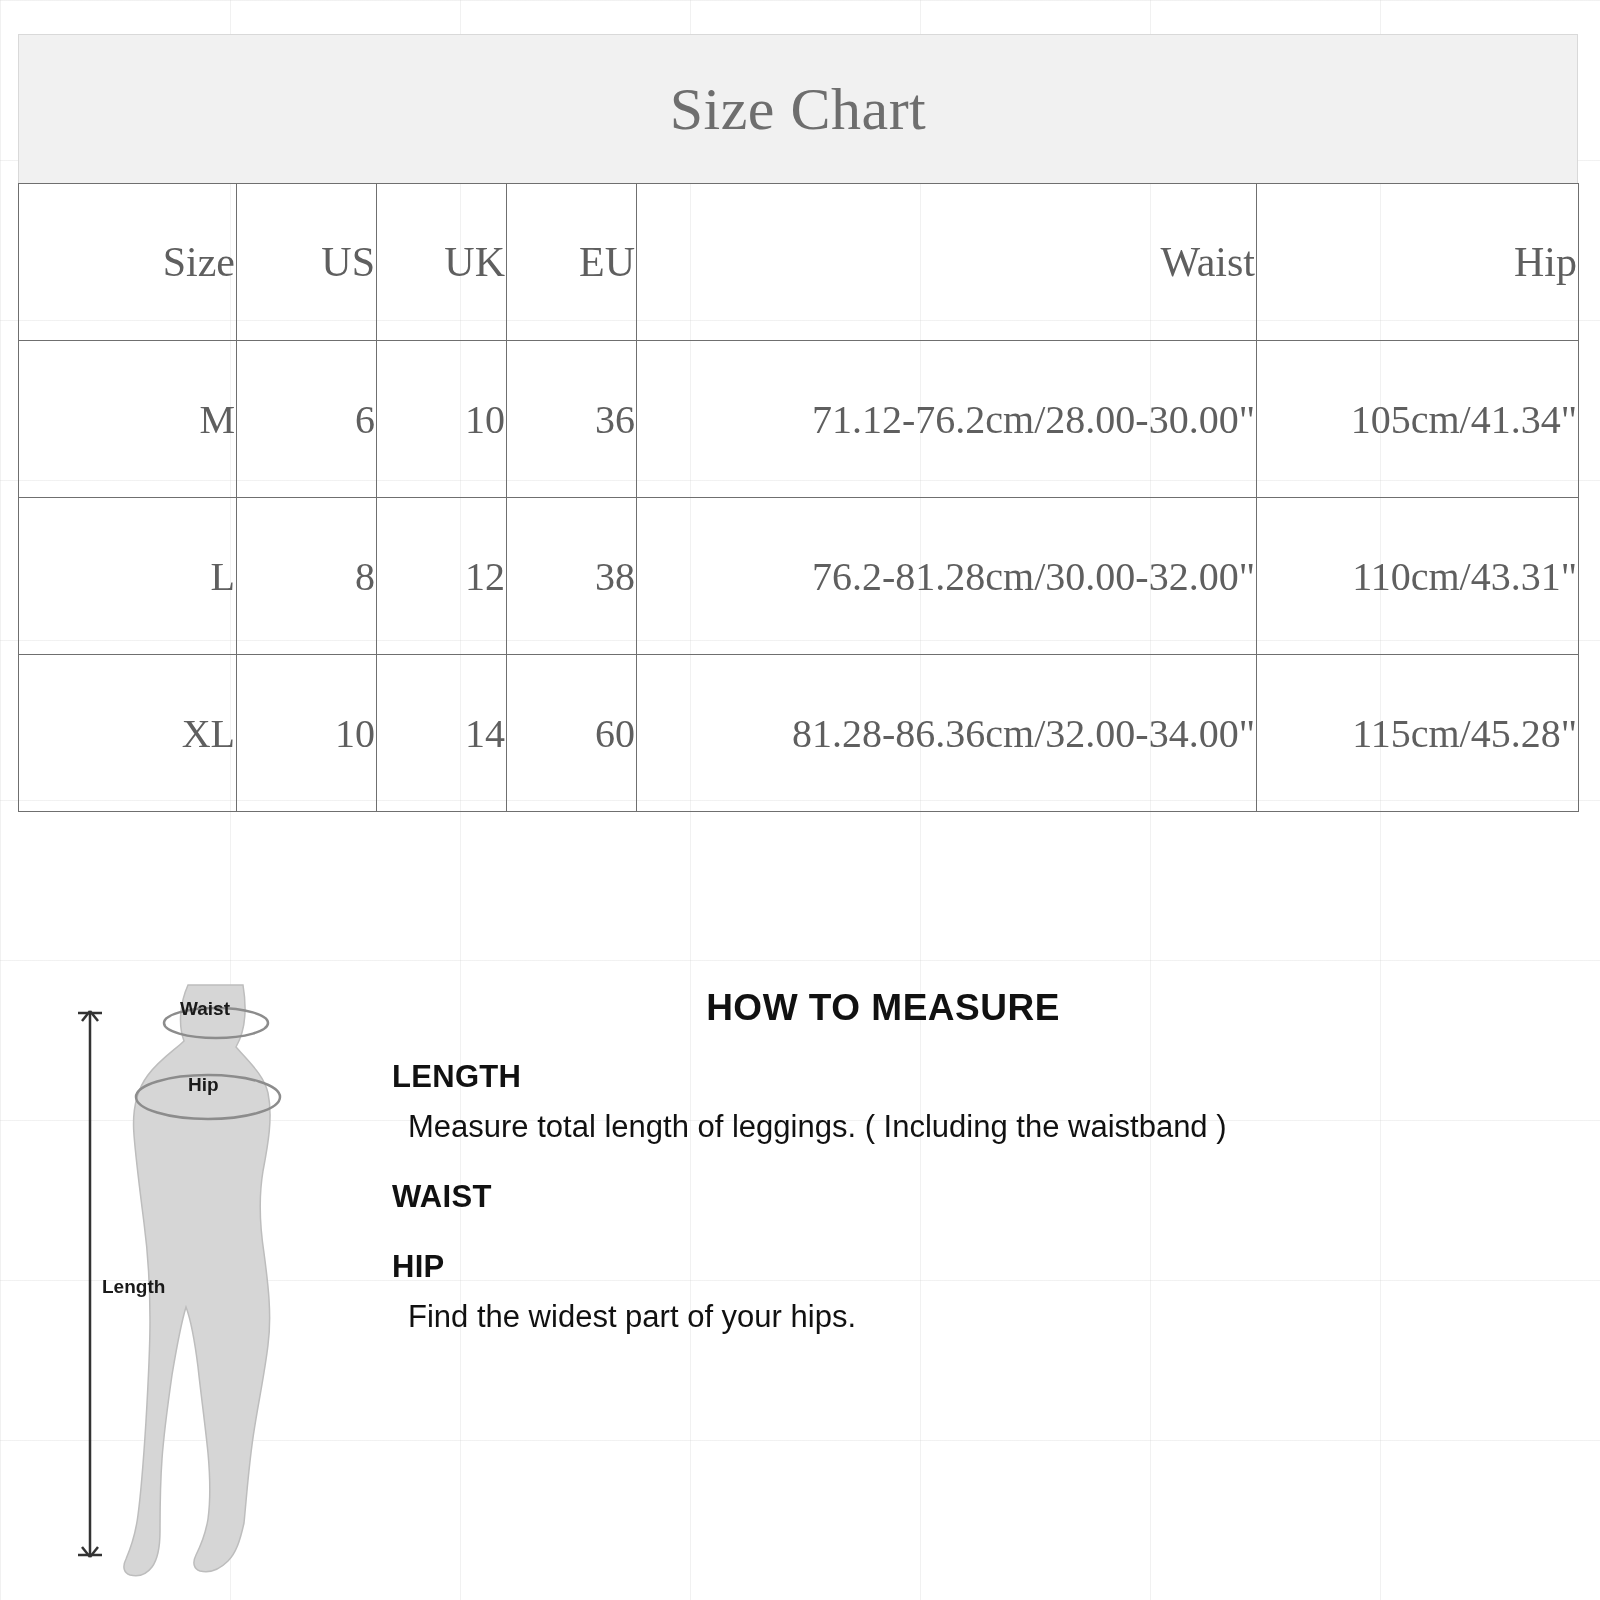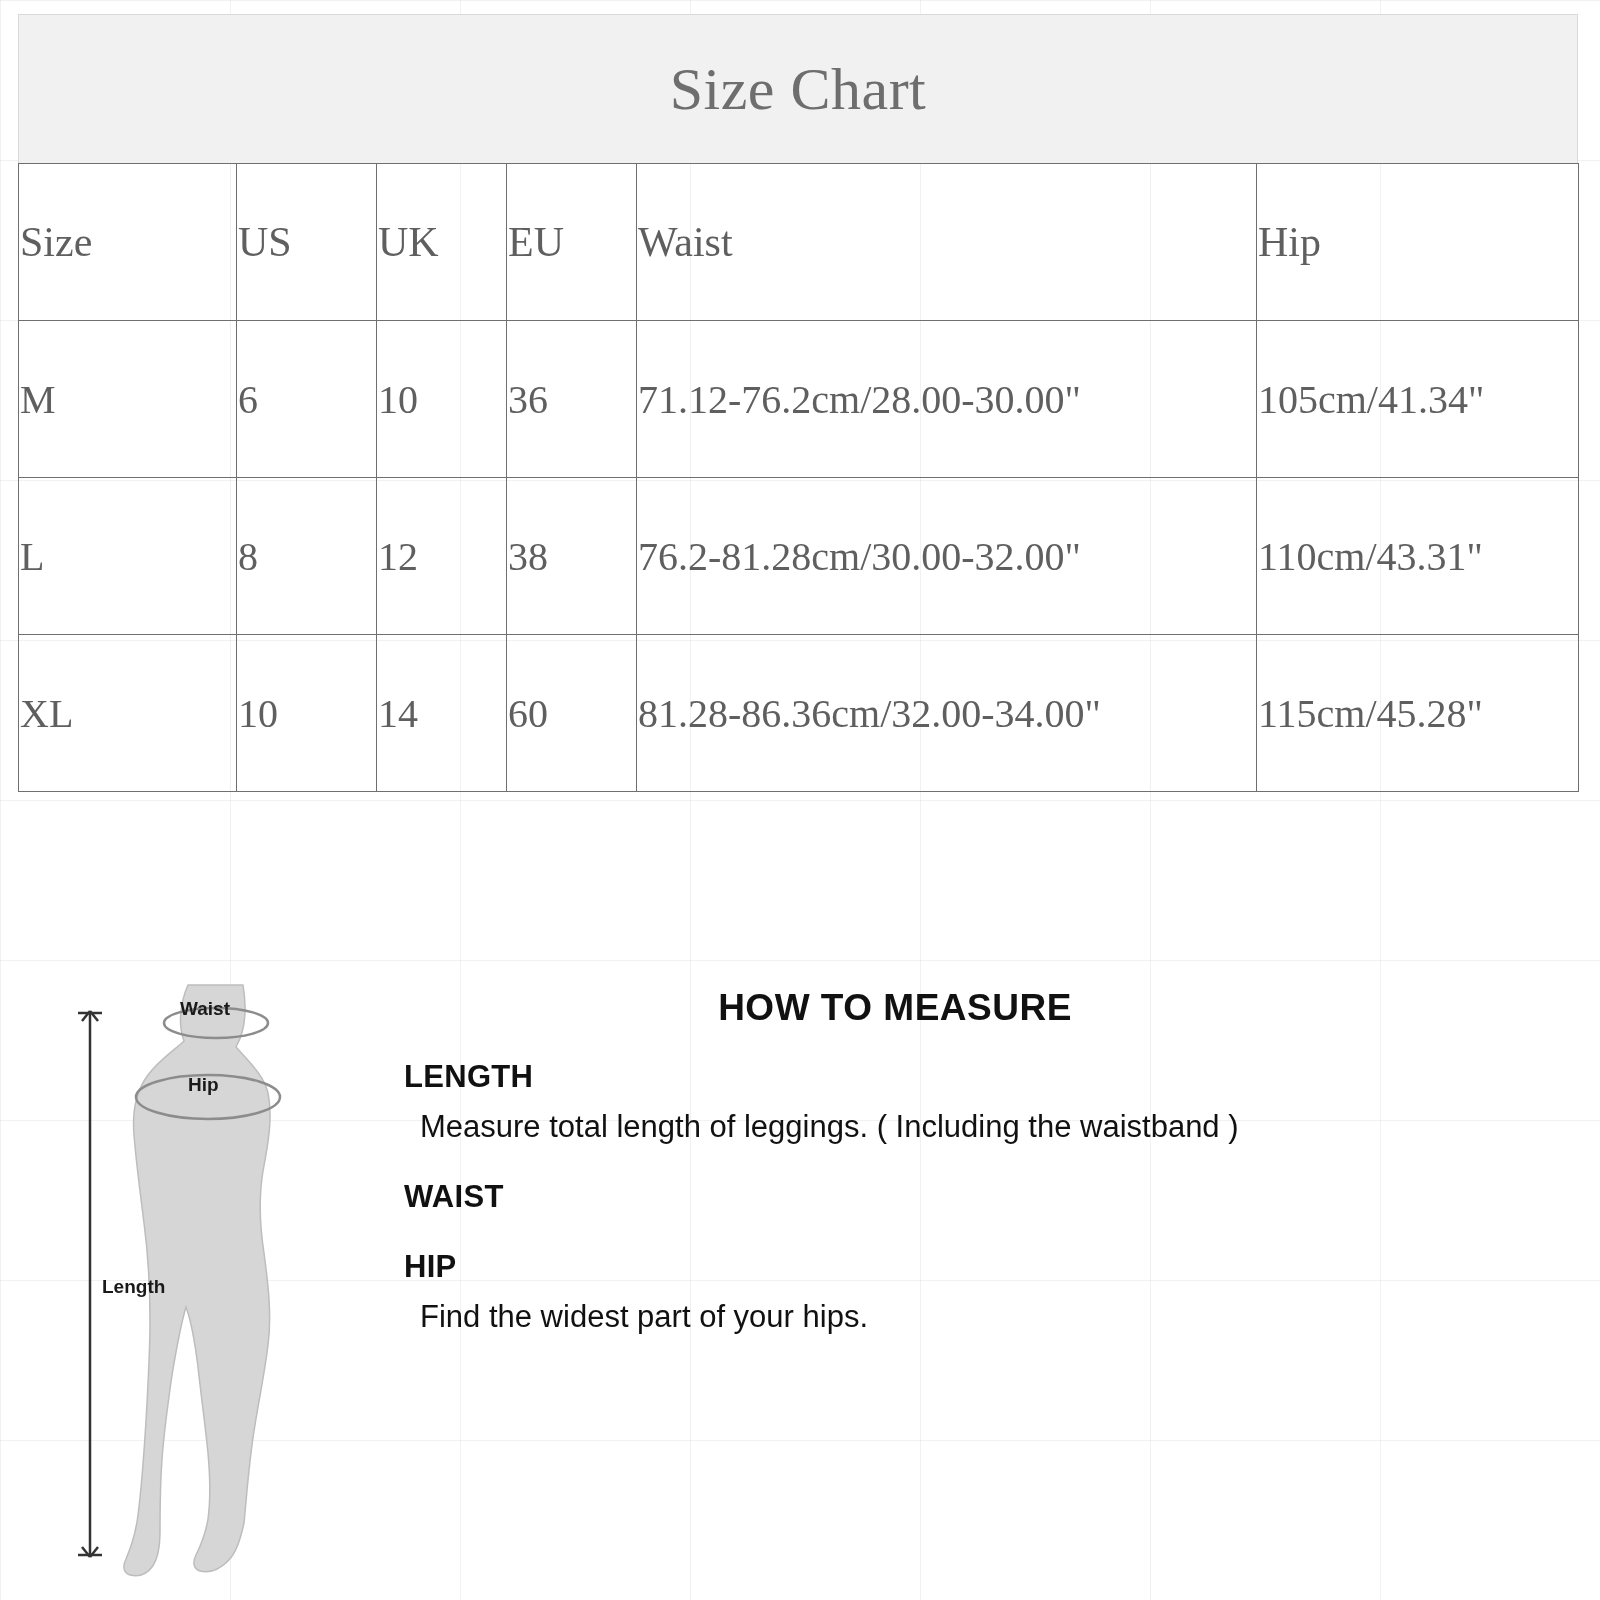--- a/index.html
+++ b/index.html
@@ -36,37 +36,38 @@
 
   
   .title-band {
     height: 148px;
     background: #f1f1f1;
     display: flex;
     align-items: center;
     justify-content: center;
     border: 1px solid #d9d9d9;
     border-bottom: none;
+    margin-top: 20px;
   }
   .title-band .title {
     font-family: "Liberation Serif", serif;
     font-size: 60px;
     color: #6e6e6e;
     letter-spacing: 0.5px;
   }
 
   
   table.size-table {
     border-collapse: collapse;
     width: 100%;
     table-layout: fixed;
   }
   table.size-table td {
     border: 1px solid #6f6f6f;
-    text-align: left;
+    text-align: right;
     vertical-align: middle;
     color: #5f5f5f;
     font-family: "Liberation Serif", serif;
   }
   table.size-table tr.head td {
     height: 154px;
     font-size: 42px;
   }
   table.size-table tr.body td {
     height: 154px;
@@ -92,21 +93,21 @@
     position: absolute;
     left: 50px;
     top: 0;
     width: 300px;
     height: 610px;
   }
   .figure-wrap svg { display: block; }
 
   .howto {
     position: absolute;
-    left: 372px;
+    left: 360px;
     top: 0;
     width: 1200px;
   }
   .howto h2 {
     margin: 12px 0 0 0;
     font-family: "Liberation Sans", sans-serif;
     font-weight: bold;
     font-size: 37px;
     color: #111111;
     text-align: center;

